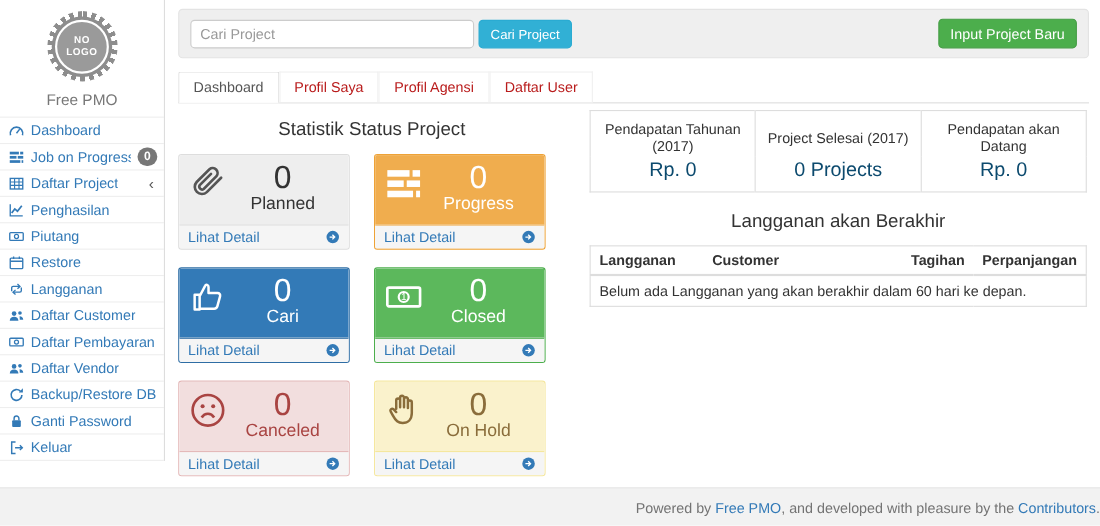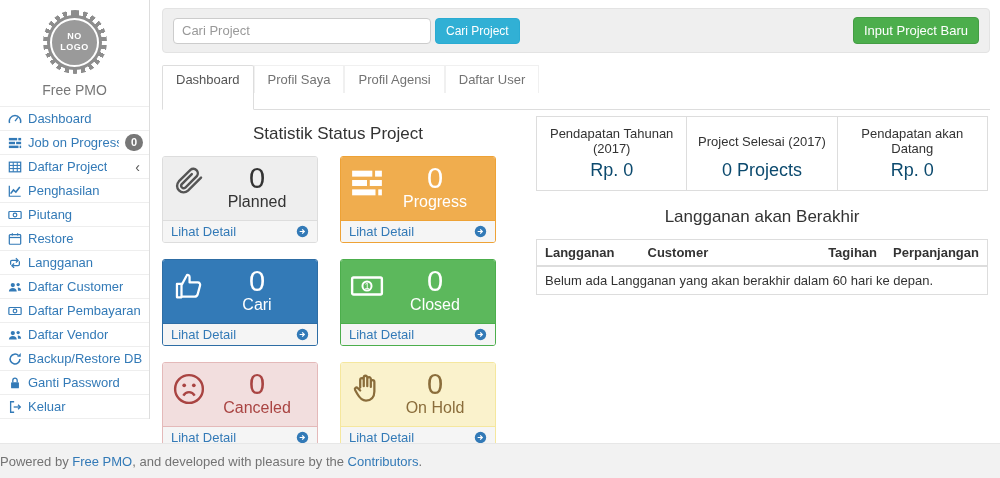--- a/index.html
+++ b/index.html
@@ -37,22 +37,22 @@
   .well { background:#efefef; border:1px solid #e3e3e3; border-radius:4px;
     padding:8px 10px; display:flex; align-items:center; }
   .search-input { width:258px; height:26px; border:1px solid #ccc; border-radius:4px;
     padding:3px 8px; font-size:13px; color:#555; font-family:inherit; }
   .search-input::placeholder { color:#999; }
   .btn { border-radius:4px; font-size:12px; font-family:inherit; cursor:pointer; padding:5px 10px; }
   .btn-info { background:#31b0d5; border:1px solid #2aabd2; color:#fff; margin-left:4px; }
   .btn-success { background:#4cae4c; border:1px solid #449d44; color:#fff; margin-left:auto; font-size:13px; }
 
   .tabs { display:flex; border-bottom:1px solid #ddd; margin-top:12px; }
-  .tab { padding:6px 13px; font-size:13px; color:#737373; border:1px solid #f0f0f0;
-    border-bottom:none; cursor:pointer; margin-bottom:16px; background:#fff; }
+  .tab { padding:6px 13px; font-size:13px; color:#b91c1c; border:1px solid #f0f0f0;
+    border-bottom:none; cursor:pointer; margin-bottom:0; background:#fff; }
   .tab.active { color:#555; background:#fff; border:1px solid #ddd; border-bottom:1px solid #fff;
     margin-bottom:-1px; border-radius:2px 2px 0 0; }
 
   .content { display:flex; margin-top:6px; }
   .left-col { width:352px; flex:0 0 352px; }
   .right-col { flex:1; padding-left:22px; padding-right:2px; }
   .section-title { font-size:17px; font-weight:normal; color:#333; text-align:center; margin:8px 0 12px; }
 
   
   .cards-grid { display:grid; grid-template-columns:156px 156px; gap:16px 22px; }
@@ -93,21 +93,21 @@
   .income-head td { font-size:13px; color:#333; padding:9px 4px 2px; }
   .income-vals td { font-size:18px; color:#0c4a6e; padding:2px 4px 9px; }
 
   .sub-title { margin-top:16px; }
   .sub-table { width:100%; border-collapse:collapse; border:1px solid #ddd; }
   .sub-table th { text-align:left; font-size:13px; padding:5px 8px; border-bottom:2px solid #ddd; color:#333; }
   .sub-table td { font-size:13px; padding:6px 8px; color:#333; }
 
   
   .page-footer { position:absolute; left:0; right:0; bottom:0; height:35px; background:#f2f2f2;
-    border-top:1px solid #e7e7e7; display:flex; align-items:center; justify-content:flex-start;
+    border-top:1px solid #e7e7e7; display:flex; align-items:center; justify-content:flex-end;
     font-size:13px; color:#737373; }
   .page-footer a { color:#337ab7; cursor:pointer; }
 </style>
 </head>
 <body>
 
 <aside class="sidebar">
   <div class="logo-area">
     <div class="logo-outer">
       <div class="logo-mid">

